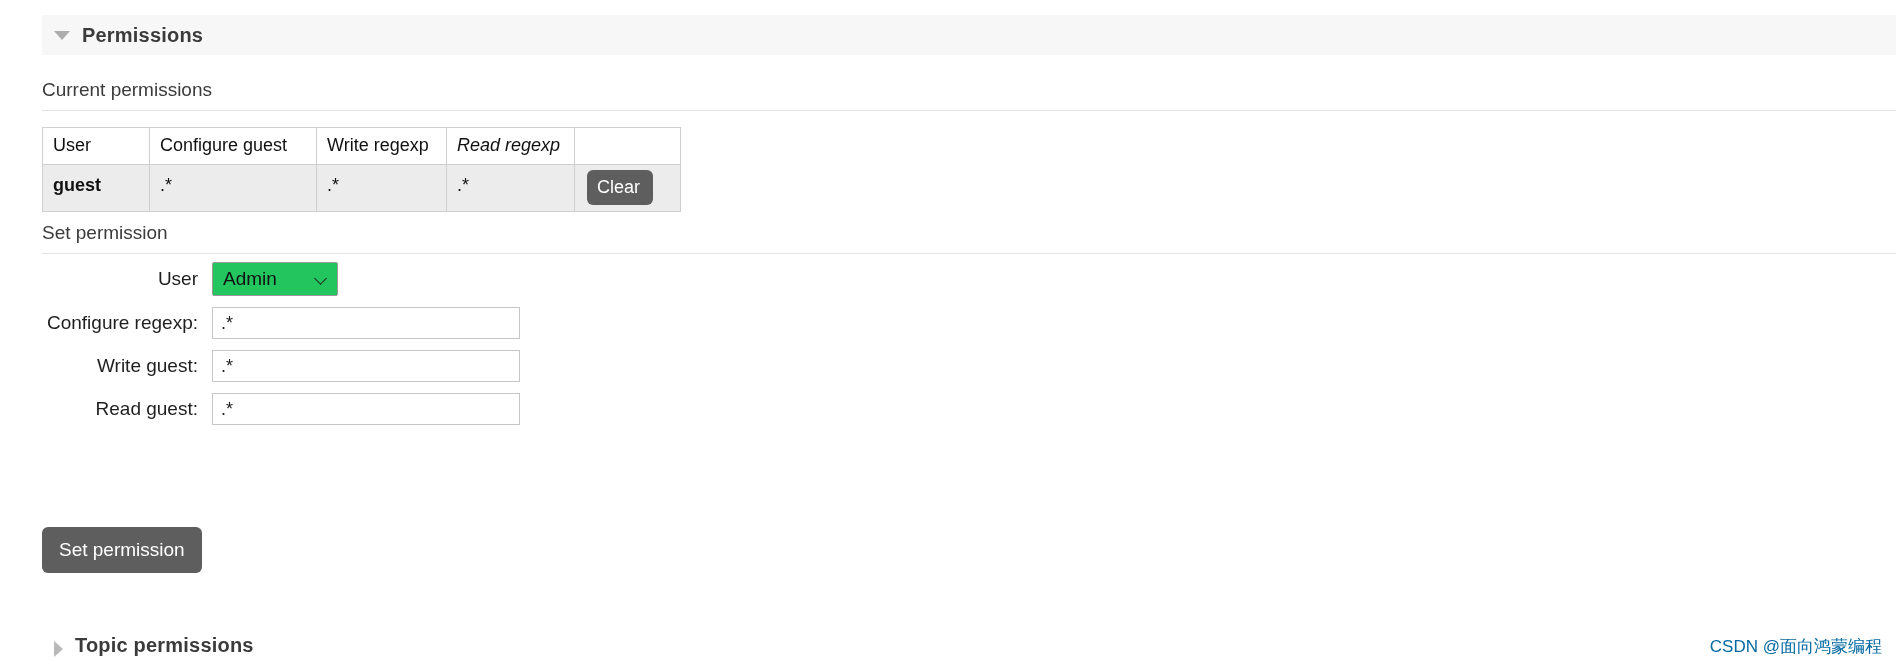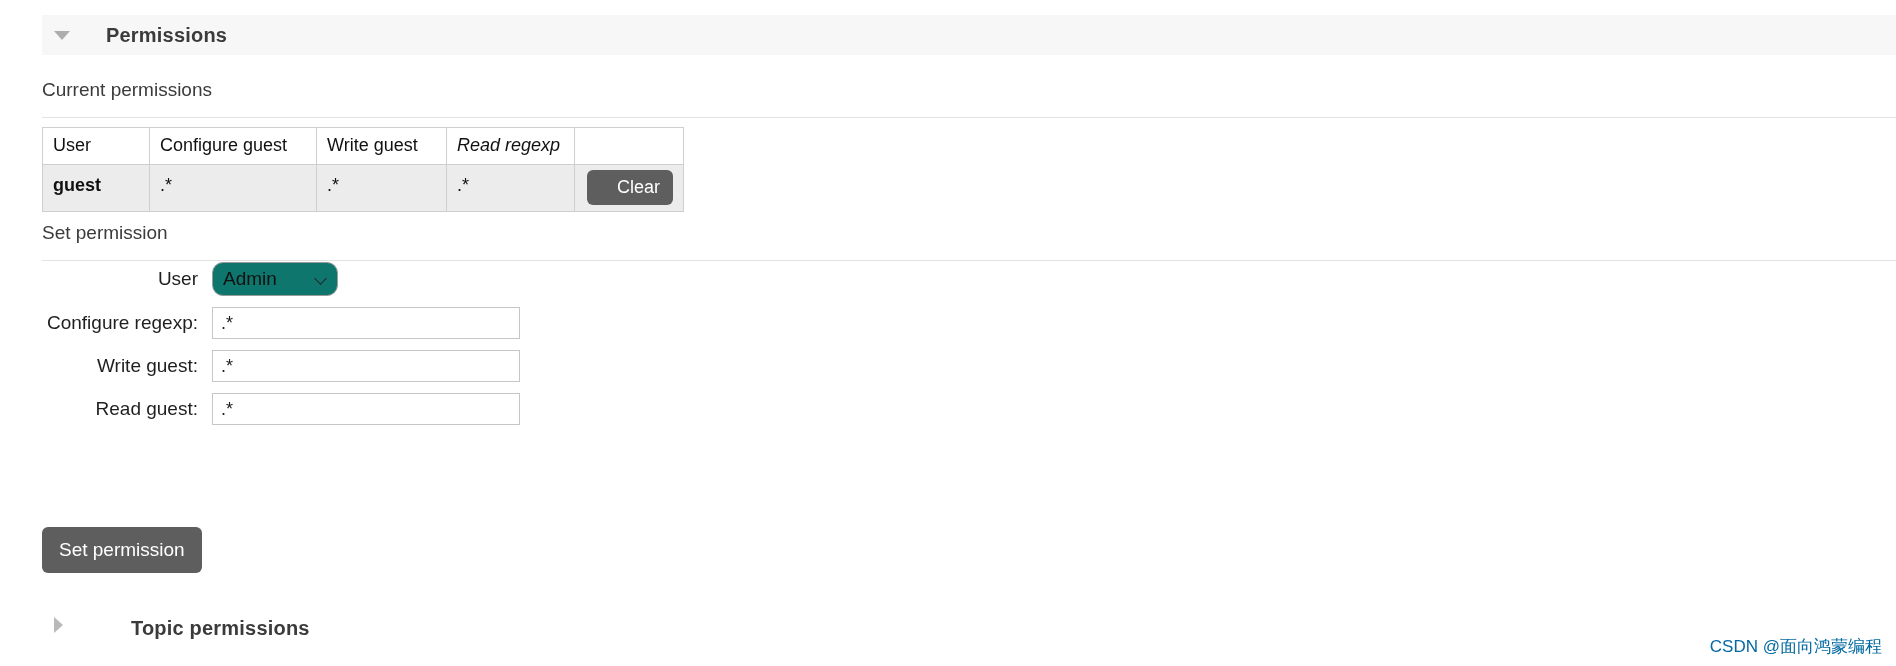--- a/index.html
+++ b/index.html
@@ -42,31 +42,30 @@
   .tri-right {
     border-top: 8px solid transparent;
     border-bottom: 8px solid transparent;
     border-left: 9px solid #b9b9b9;
   }
   .section-title {
     font-size: 20px;
     font-weight: bold;
     color: #3b3b3b;
     letter-spacing: .2px;
-    margin-left: 24px;
   }
 
   
   .subhead {
     position: absolute;
     left: 42px;
     right: 0;
     font-size: 19px;
     color: #3b3b3b;
-    padding-bottom: 16px;
+    padding-bottom: 9px;
     border-bottom: 1px solid #e2e2e2;
     font-weight: normal;
   }
   #current-permissions-heading { top: 79px; }
   #set-permission-heading { top: 222px; }
 
   
   .perm-table {
     position: absolute;
     left: 42px;
@@ -97,21 +96,21 @@
     background: #5e5e5e;
     color: #ffffff;
     border: none;
     border-radius: 6px;
     font-family: "Liberation Sans", sans-serif;
     cursor: pointer;
     line-height: 1;
   }
   .btn-clear {
     font-size: 18px;
-    padding: 8px 13px 9px 30px;
+    padding: 8px 13px 9px 10px;
   }
   .btn-set {
     position: absolute;
     left: 42px;
     top: 527px;
     font-size: 19px;
     padding: 13px 17px 14px 17px;
   }
 
   
@@ -135,22 +134,22 @@
     box-sizing: border-box;
   }
   .select-wrap {
     position: relative;
     display: inline-block;
   }
   .sel {
     width: 126px;
     height: 34px;
     border: 1px solid #9a9a9a;
-    border-radius: 11px;
-    background: #0f766e;
+    border-radius: 2px;
+    background: #22c55e;
     font-size: 19px;
     color: #111;
     font-family: "Liberation Sans", sans-serif;
     padding: 0 30px 0 10px;
     box-sizing: border-box;
     display: flex;
     align-items: center;
     cursor: pointer;
   }
   .chev {
@@ -184,23 +183,22 @@
   }
 
   
   .section-bar-bottom {
     position: absolute;
     left: 42px;
     top: 617px;
     right: 16px;
     height: 40px;
     display: flex;
-    align-items: flex-start;
+    align-items: flex-end;
     background: transparent;
-    gap: 32px;
   }
 
   
   .watermark {
     position: absolute;
     right: 14px;
     bottom: 8px;
     font-size: 17px;
     color: #0369a1;
     font-family: "Liberation Sans", sans-serif;
@@ -215,21 +213,21 @@
   <span class="section-title">Permissions</span>
 </div>
 
 <div class="subhead" id="current-permissions-heading">Current permissions</div>
 
 <table class="perm-table">
   <thead>
     <tr>
       <th class="col-user">User</th>
       <th class="col-configure">Configure guest</th>
-      <th class="col-write">Write guest</th>
+      <th class="col-write">Write regexp</th>
       <th class="col-read">Read regexp</th>
       <th class="col-action"></th>
     </tr>
   </thead>
   <tbody>
     <tr>
       <td class="user-cell">guest</td>
       <td>.*</td>
       <td>.*</td>
       <td>.*</td>

